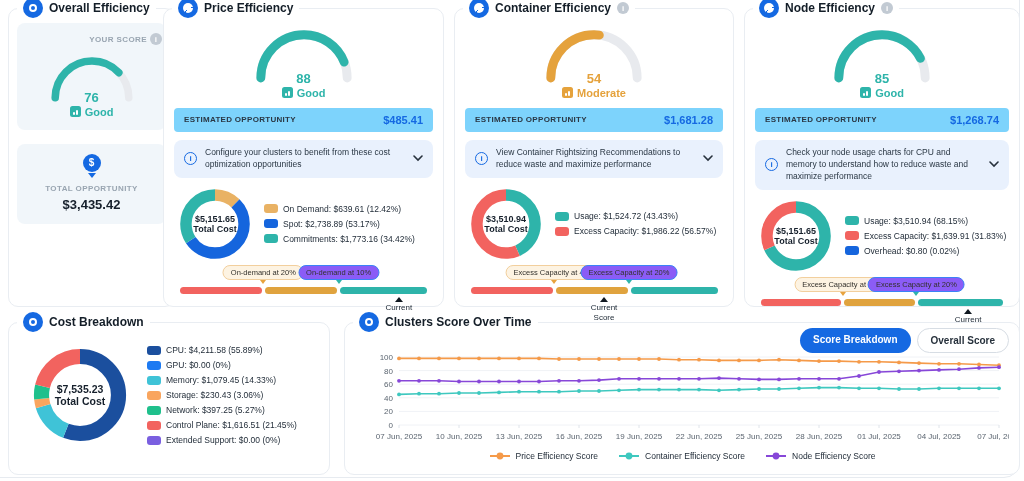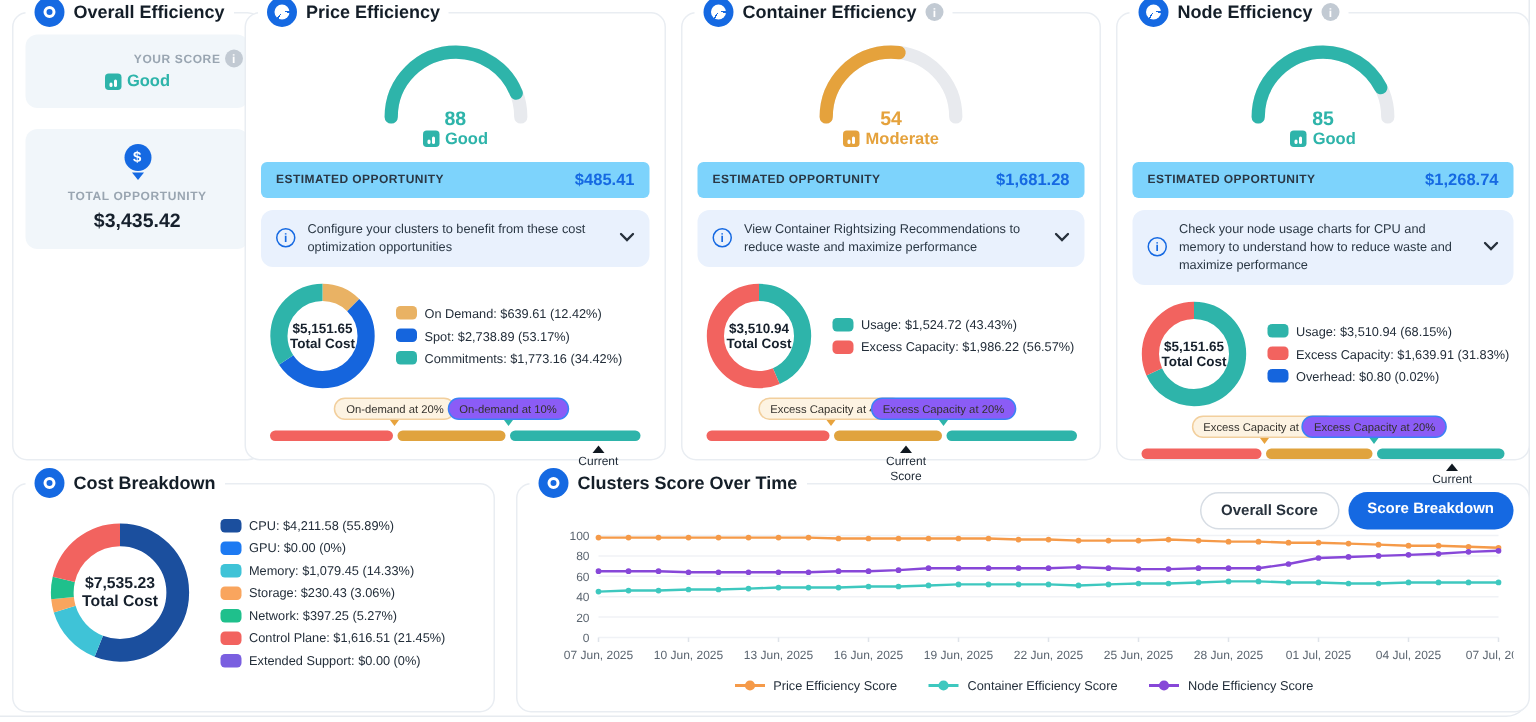--- a/index.html
+++ b/index.html
@@ -97,20 +97,27 @@
     <span class="hicon">
         <span class="ring"></span>
       </span>
     <span class="card-title">Overall Efficiency</span>
   </div>
   <div class="panel">
     <div class="small-label">
       <span>YOUR SCORE</span>
       <i class="info-dot">i</i>
     </div>
+    <div class="gauge ov-gauge">
+        <svg viewBox="0 0 110 62">
+          <path d="M 11 56 A 44 44 0 0 1 99 56" fill="none" stroke="#e8eaee" stroke-width="9" stroke-linecap="round"></path>
+          <path d="M 11 56 A 44 44 0 0 1 99 56" fill="none" stroke="#2eb4aa" stroke-width="9" stroke-linecap="round" pathLength="100" stroke-dasharray="76 100"></path>
+        </svg>
+      <div class="num" style="color: rgb(46, 180, 170);">76</div>
+    </div>
     <div class="badge-row">
       <span class="badge-ico" style="background: rgb(46, 180, 170);">
           <i class="b1"></i>
           <i class="b2"></i>
         </span>
       <span class="badge-txt" style="color: rgb(46, 180, 170);">Good</span>
     </div>
   </div>
   <div class="panel">
     <div class="dollar-pin">$</div>
@@ -400,22 +407,22 @@
 </section>
 
 <section class="card c-clusters">
   <div class="card-header">
     <span class="hicon">
         <span class="ring"></span>
       </span>
     <span class="card-title">Clusters Score Over Time</span>
   </div>
   <div class="btns">
+    <span class="btn active">Score Breakdown</span>
     <span class="btn ghost">Overall Score</span>
-    <span class="btn active">Score Breakdown</span>
   </div>
   <div class="chart-wrap"><svg viewBox="0 0 652 94" width="652" height="94">
         <line x1="42" y1="76" x2="642" y2="76" stroke="#f0f2f6" stroke-width="1"></line>
         <text x="36" y="79" text-anchor="end" font-size="8" fill="#5b6570" font-family="Liberation Sans, sans-serif">0</text>
         <line x1="42" y1="62.4" x2="642" y2="62.4" stroke="#f0f2f6" stroke-width="1"></line>
         <text x="36" y="65.4" text-anchor="end" font-size="8" fill="#5b6570" font-family="Liberation Sans, sans-serif">20</text>
         <line x1="42" y1="48.8" x2="642" y2="48.8" stroke="#f0f2f6" stroke-width="1"></line>
         <text x="36" y="51.8" text-anchor="end" font-size="8" fill="#5b6570" font-family="Liberation Sans, sans-serif">40</text>
         <line x1="42" y1="35.2" x2="642" y2="35.2" stroke="#f0f2f6" stroke-width="1"></line>
         <text x="36" y="38.2" text-anchor="end" font-size="8" fill="#5b6570" font-family="Liberation Sans, sans-serif">60</text>

